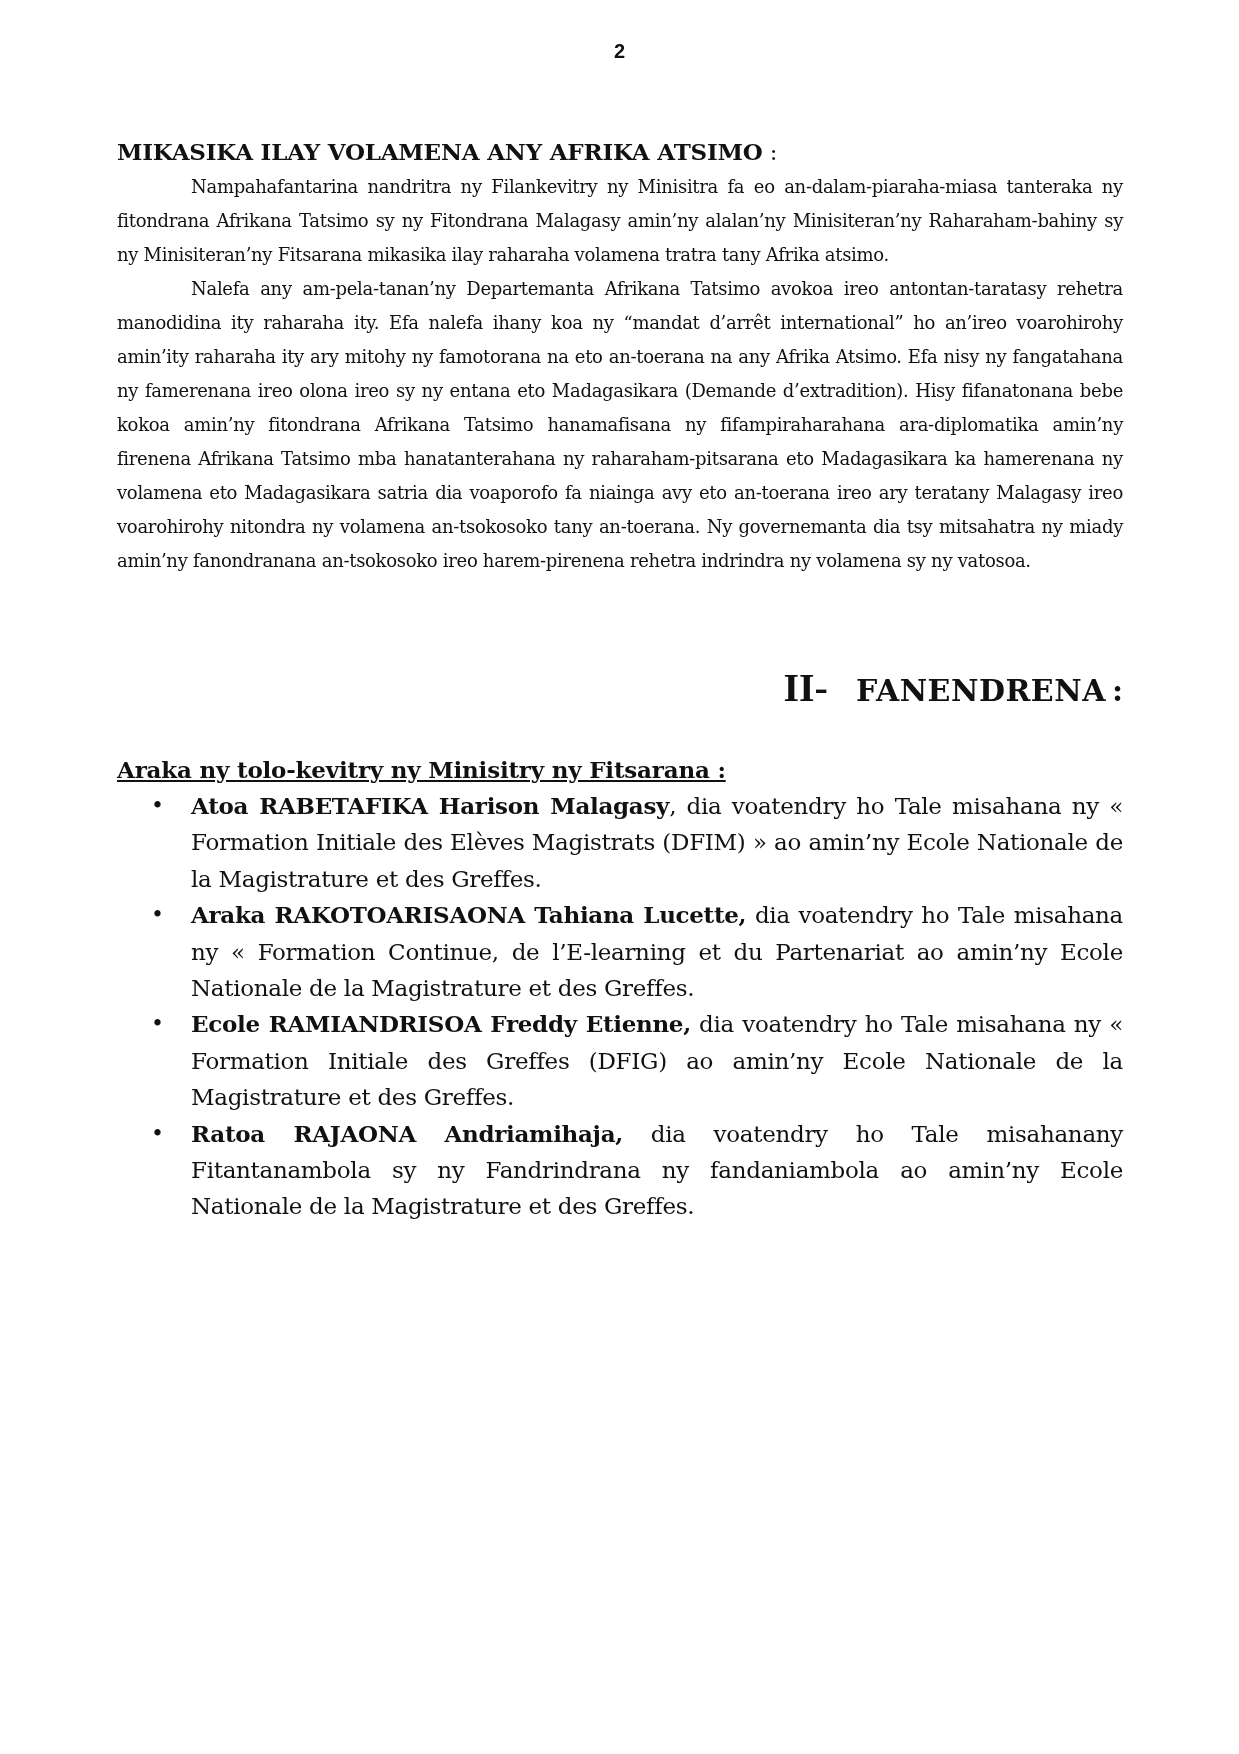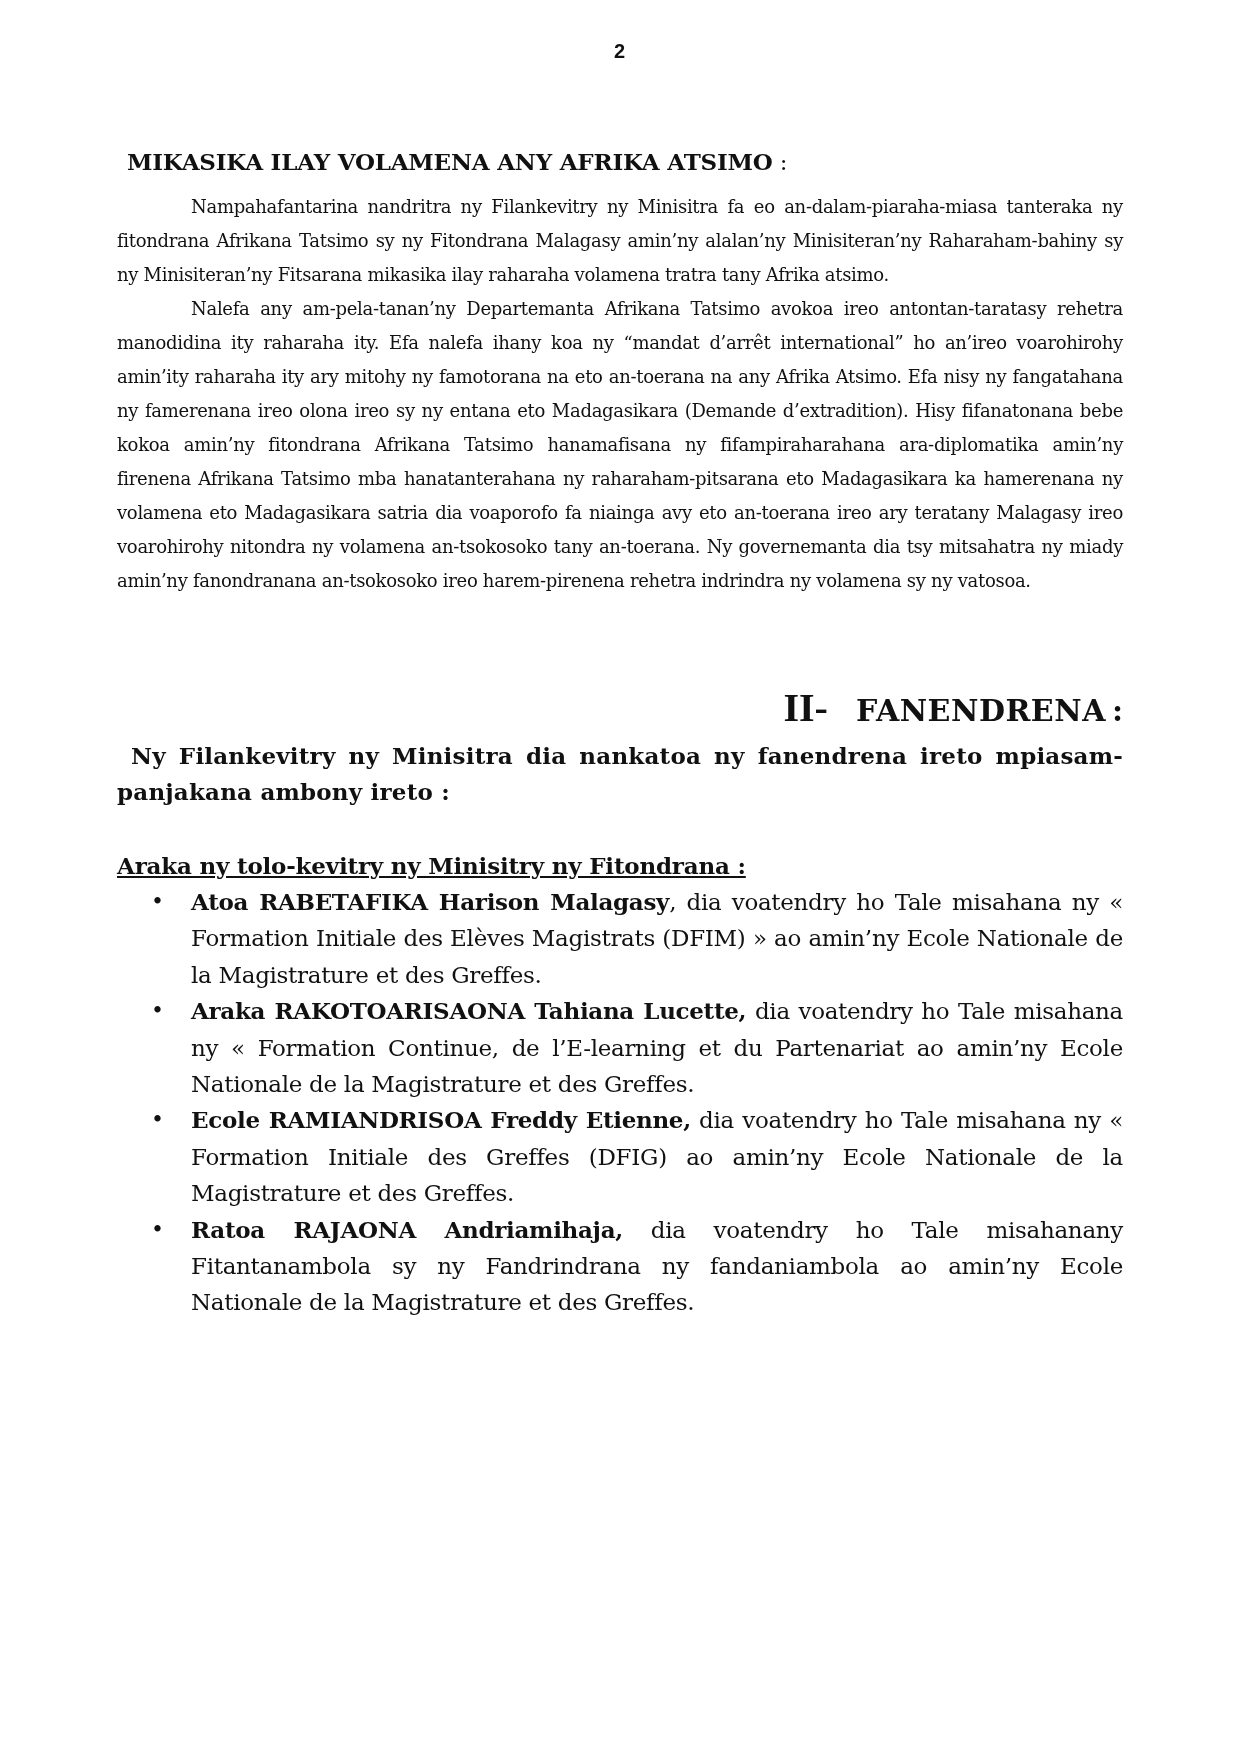--- a/index.html
+++ b/index.html
@@ -28,21 +28,21 @@
     .content {
       position: absolute;
       left: 117px;
       top: 134px;
       width: 1006px;
     }
     .section-title {
       font-weight: bold;
       font-size: 23px;
       line-height: 36px;
-      margin: 10px;
+      margin: 0;
       letter-spacing: -0.2px;
     }
     .section-title .colon {
       font-weight: normal;
     }
     p.body {
       margin: 0;
       font-size: 18px;
       line-height: 34px;
       text-align: justify;
@@ -121,22 +121,21 @@
   <section>
     <h2 class="section-title"><span>MIKASIKA ILAY VOLAMENA ANY AFRIKA ATSIMO</span><span class="colon"> :</span></h2>
     <p class="body">Nampahafantarina nandritra ny Filankevitry ny Minisitra fa eo an-dalam-piaraha-miasa tanteraka ny fitondrana Afrikana Tatsimo sy ny Fitondrana Malagasy amin’ny alalan’ny Minisiteran’ny Raharaham-bahiny sy ny Minisiteran’ny Fitsarana mikasika ilay raharaha volamena tratra tany Afrika atsimo.</p>
     <p class="body">Nalefa any am-pela-tanan’ny Departemanta Afrikana Tatsimo avokoa ireo antontan-taratasy rehetra manodidina ity raharaha ity. Efa nalefa ihany koa ny “mandat d’arrêt international” ho an’ireo voarohirohy amin’ity raharaha ity ary mitohy ny famotorana na eto an-toerana na any Afrika Atsimo. Efa nisy ny fangatahana ny famerenana ireo olona ireo sy ny entana eto Madagasikara (Demande d’extradition). Hisy fifanatonana bebe kokoa amin’ny fitondrana Afrikana Tatsimo hanamafisana ny fifampiraharahana ara-diplomatika amin’ny firenena Afrikana Tatsimo mba hanatanterahana ny raharaham-pitsarana eto Madagasikara ka hamerenana ny volamena eto Madagasikara satria dia voaporofo fa niainga avy eto an-toerana ireo ary teratany Malagasy ireo voarohirohy nitondra ny volamena an-tsokosoko tany an-toerana. Ny governemanta dia tsy mitsahatra ny miady amin’ny fanondranana an-tsokosoko ireo harem-pirenena rehetra indrindra ny volamena sy ny vatosoa.</p>
   </section>
 
   <section>
     <h1 class="heading-ii">
       <span class="num">II-</span><span class="word">FANENDRENA</span><span class="colon">:</span>
     </h1>
-    <p class="intro">Ny Filankevitry ny Minisitra dia nankatoa ny fanendrena ireto mpiasam-panjakana ambony ireto :</p>
-    <h3 class="subheading">Araka ny tolo-kevitry ny Minisitry ny Fitondrana :</h3>
+    <h3 class="subheading">Araka ny tolo-kevitry ny Minisitry ny Fitsarana :</h3>
     <ul class="appointments">
       <li>
         <span class="bullet">•</span><span class="name">Atoa RABETAFIKA Harison Malagasy</span><span>, dia voatendry ho Tale misahana ny « Formation Initiale des Elèves Magistrats (DFIM) » ao amin’ny Ecole Nationale de la Magistrature et des Greffes.</span>
       </li>
       <li>
         <span class="bullet">•</span><span class="name">Araka RAKOTOARISAONA Tahiana Lucette,</span><span> dia voatendry ho Tale misahana ny « Formation Continue, de l’E-learning et du Partenariat ao amin’ny Ecole Nationale de la Magistrature et des Greffes.</span>
       </li>
       <li>
         <span class="bullet">•</span><span class="name">Ecole RAMIANDRISOA Freddy Etienne,</span><span> dia voatendry ho Tale misahana ny « Formation Initiale des Greffes (DFIG) ao amin’ny Ecole Nationale de la Magistrature et des Greffes.</span>
       </li>

